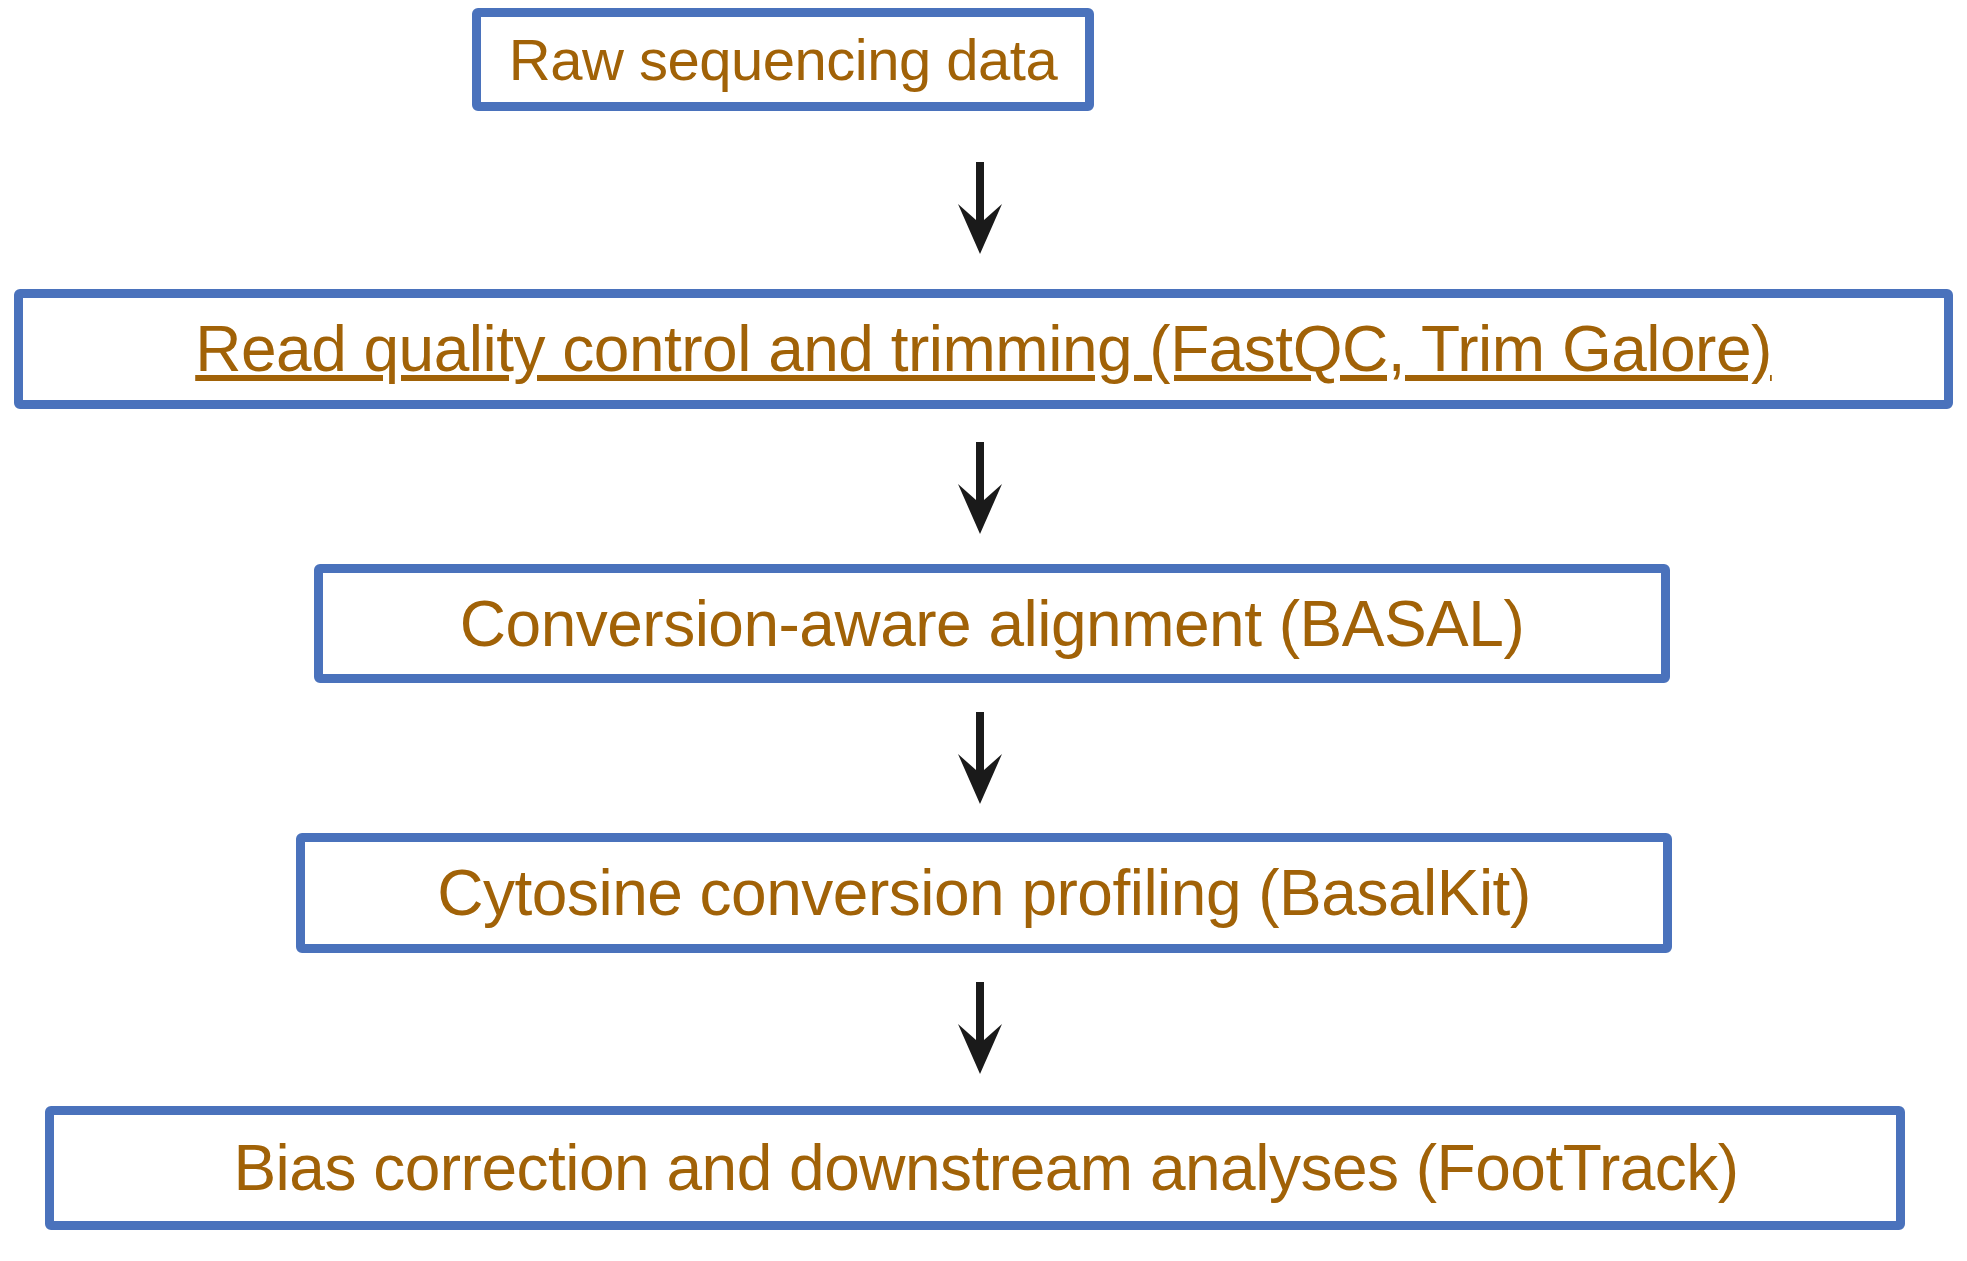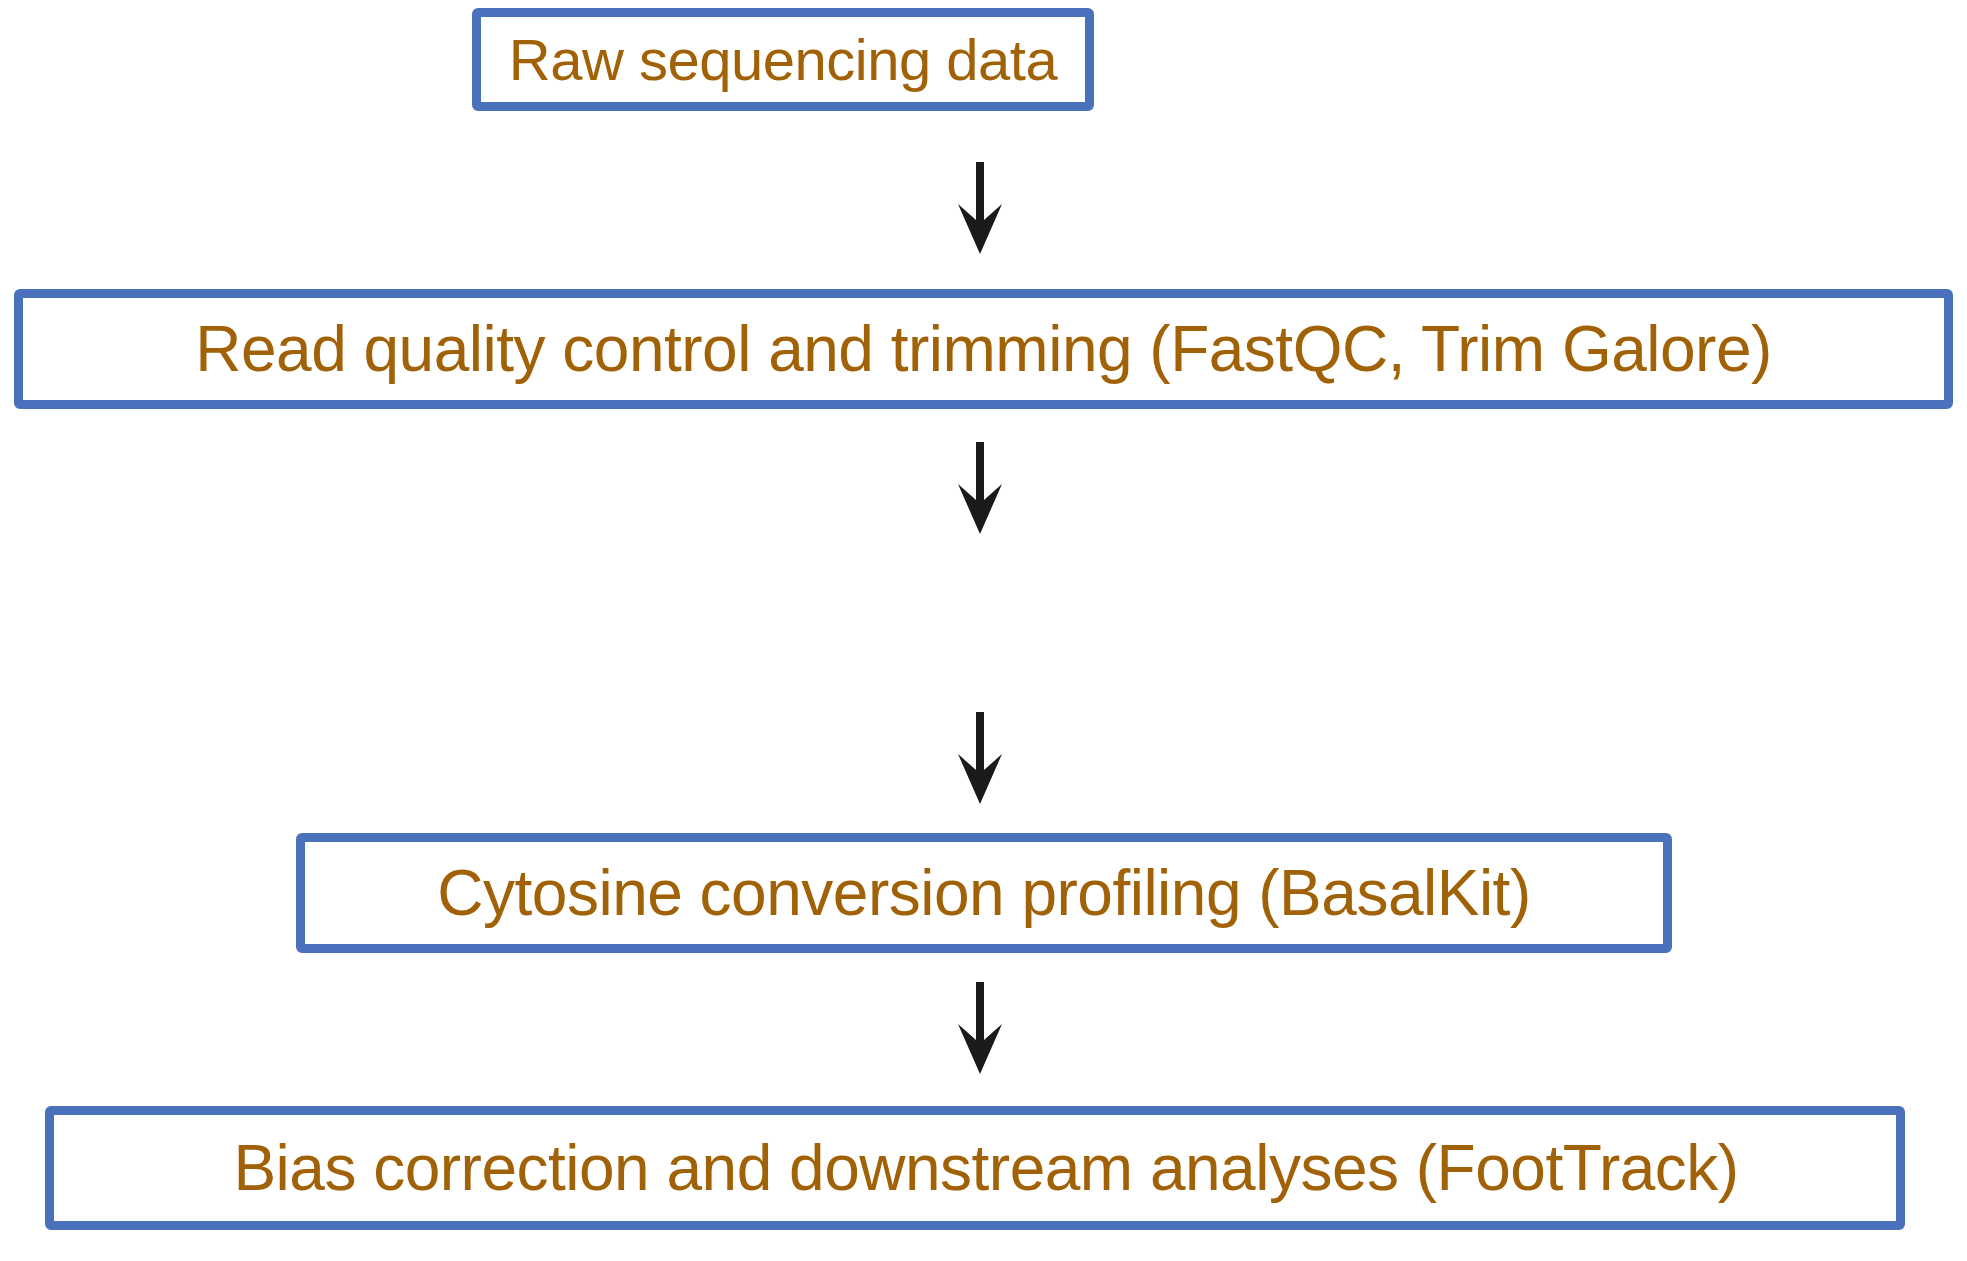--- a/index.html
+++ b/index.html
@@ -40,21 +40,21 @@
     width: 48px;
     height: 92px;
     display: flex;
     align-items: center;
     justify-content: center;
   }
   .arrow svg { width: 48px; height: 92px; display: block; }
 
   
   #box-1 { left: 472px; top: 8px;    width: 622px;  height: 103px; }
-  #box-2 { left: 14px;  top: 289px;  width: 1939px; height: 120px; }
+  #box-2 { left: 14px;  top: 289px;  width: 1939px; height: 120px; text-decoration: underline; }
   #box-3 { left: 314px; top: 564px;  width: 1356px; height: 119px; }
   #box-4 { left: 296px; top: 833px;  width: 1376px; height: 120px; }
   #box-5 { left: 45px;  top: 1106px; width: 1860px; height: 124px; padding-left: 22px; }
 
   #arrow-1 { left: 956px; top: 162px; }
   #arrow-2 { left: 956px; top: 442px; }
   #arrow-3 { left: 956px; top: 712px; }
   #arrow-4 { left: 956px; top: 982px; }
 </style>
 </head>
@@ -75,20 +75,23 @@
   <div id="box-2" class="flow-box fs-big">
     <span class="label">Read quality control and trimming (FastQC, Trim Galore)</span>
   </div>
 
   <div id="arrow-2" class="arrow">
     <svg viewBox="0 0 48 92" xmlns="http://www.w3.org/2000/svg" aria-hidden="true">
       <polygon fill="#1a1a1a" points="20,0 28,0 28,58 46,42 24,92 2,42 20,58"></polygon>
     </svg>
   </div>
 
+  <div id="box-3" class="flow-box fs-big">
+    <span class="label">Conversion-aware alignment (BASAL)</span>
+  </div>
 
   <div id="arrow-3" class="arrow">
     <svg viewBox="0 0 48 92" xmlns="http://www.w3.org/2000/svg" aria-hidden="true">
       <polygon fill="#1a1a1a" points="20,0 28,0 28,58 46,42 24,92 2,42 20,58"></polygon>
     </svg>
   </div>
 
   <div id="box-4" class="flow-box fs-big">
     <span class="label">Cytosine conversion profiling (BasalKit)</span>
   </div>

